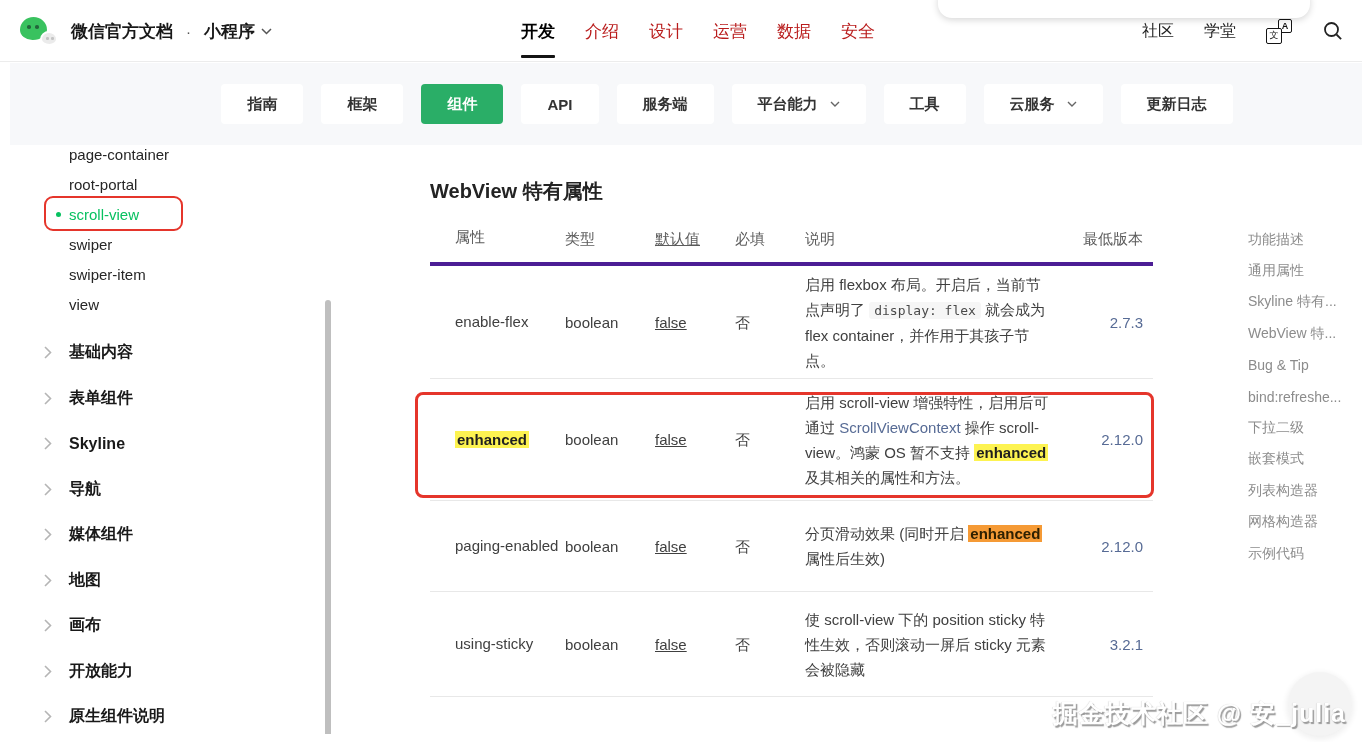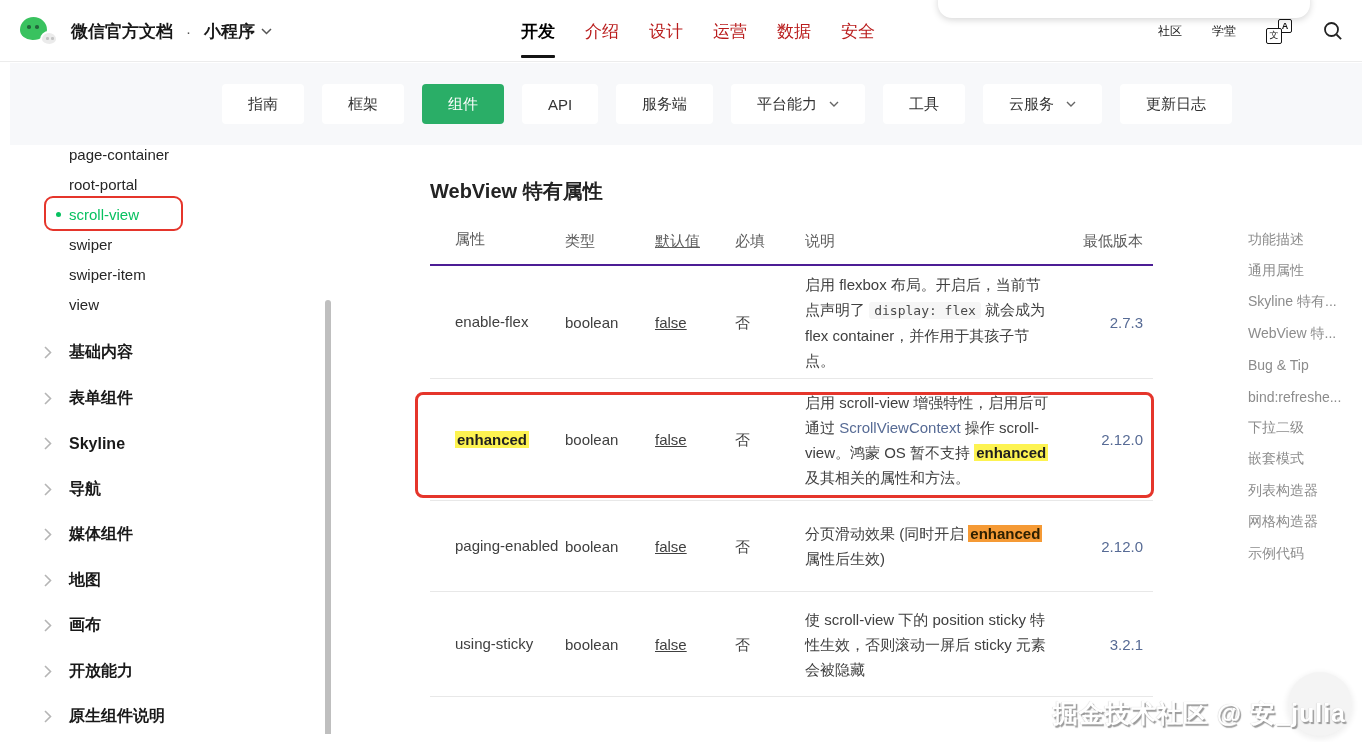--- a/index.html
+++ b/index.html
@@ -26,34 +26,34 @@
   .brand-title { font-size:17px; font-weight:600; color:#181818; }
   .brand-dot { font-size:15px; color:#555; margin:0 2px; }
   .brand-product { font-size:17px; font-weight:600; color:#181818; display:flex; align-items:center; gap:6px; cursor:pointer; }
 
   .topnav { position:absolute; left:521px; top:0; height:62px; display:flex; gap:30px; }
   .topnav-item { position:relative; height:100%; display:flex; align-items:center; font-size:17px; color:#b91c1c; cursor:pointer; }
   .topnav-item.active { font-weight:700; color:#000; }
   .topnav-item.active::after { content:""; position:absolute; left:0; right:0; bottom:4px; height:3px; background:#141414; border-radius:1px; }
 
   .topright { position:absolute; right:18px; top:0; height:62px; display:flex; align-items:center; gap:30px; }
-  .toplink { font-size:12px; color:#222; cursor:pointer; }
+  .toplink { font-size:16px; color:#222; cursor:pointer; }
   .icon-translate { position:relative; width:26px; height:25px; cursor:pointer; }
   .sq-zh { position:absolute; left:0; bottom:0; width:16px; height:16px; border:1.5px solid #141414; border-radius:2px;
            background:#fff; display:flex; align-items:center; justify-content:center; font-size:9px; color:#141414; z-index:2; }
   .sq-en { position:absolute; right:0; top:0; width:14px; height:14px; border:1.5px solid #141414; border-radius:2px;
            background:#fff; display:flex; align-items:center; justify-content:center; font-size:9px; font-weight:700; color:#141414; }
   .icon-search { cursor:pointer; display:flex; align-items:center; }
 
   .toast { position:absolute; left:938px; top:-14px; width:372px; height:32px; background:#fff;
            border-radius:14px; box-shadow:0 2px 7px rgba(0,0,0,0.16); z-index:10; }
 
   
   .subnav { position:absolute; top:63px; left:10px; right:0; height:82px; background:#f7f8fa;
-            display:flex; align-items:center; justify-content:center; }
+            display:flex; align-items:center; justify-content:center;font-weight:bold; }
   .subnav-inner { display:flex; gap:18px; transform:translateX(41px); }
   .btn { height:40px; padding:0 26px; background:#fff; border-radius:4px; display:flex; align-items:center;
          gap:12px; font-size:15px; color:#333; cursor:pointer; white-space:nowrap; }
   .btn.active { background:#2aae67; color:#fff; }
 
   
   .sidebar { position:absolute; left:0; top:145px; bottom:8px; width:333px; background:#fff; overflow:hidden; }
   .comp-list { margin-top:-6px; }
   .comp-item { position:relative; height:30px; display:flex; align-items:center; font-size:15px;
                font-weight:500; color:#262626; cursor:pointer; }
@@ -64,21 +64,21 @@
                    border:2.5px solid #e5352b; border-radius:9px; pointer-events:none; }
   .sec-list { margin-top:11px; }
   .sec-item { height:45.5px; display:flex; align-items:center; padding-left:44px; gap:17px;
               font-size:16px; font-weight:600; color:#191919; cursor:pointer; }
   .scrollthumb { position:absolute; right:2px; top:155px; width:6px; height:442px; background:#bfbfbf; border-radius:3px; cursor:pointer; }
 
   
   .main { position:absolute; left:430px; top:145px; width:723px; }
   .heading { margin-top:33px; font-size:20px; font-weight:700; color:#232323; }
   .thead { display:flex; align-items:flex-end; height:61px; padding-bottom:13px;
-           border-bottom:2px solid #4c1d95; font-size:15px; color:#5c5c5c; }
+           border-bottom:4px solid #4c1d95; font-size:15px; color:#5c5c5c; }
   .trow { position:relative; display:flex; align-items:center; border-bottom:1px solid #e8e8e8;
           font-size:15px; color:#404040; line-height:25px; }
   .r0 { height:113px; } .r1 { height:122px; } .r2 { height:91px; } .r3 { height:105px; }
   .c-prop { width:135px; padding-left:25px; line-height:24px; }
   .c-type { width:90px; }
   .c-def  { width:80px;text-decoration:underline; }
   .c-req  { width:70px; }
   .c-desc { width:250px; }
   .c-ver  { flex:1; text-align:right; padding-right:10px; color:#576b95; cursor:pointer; }
   .thead .c-ver { color:#5c5c5c; cursor:default; }

